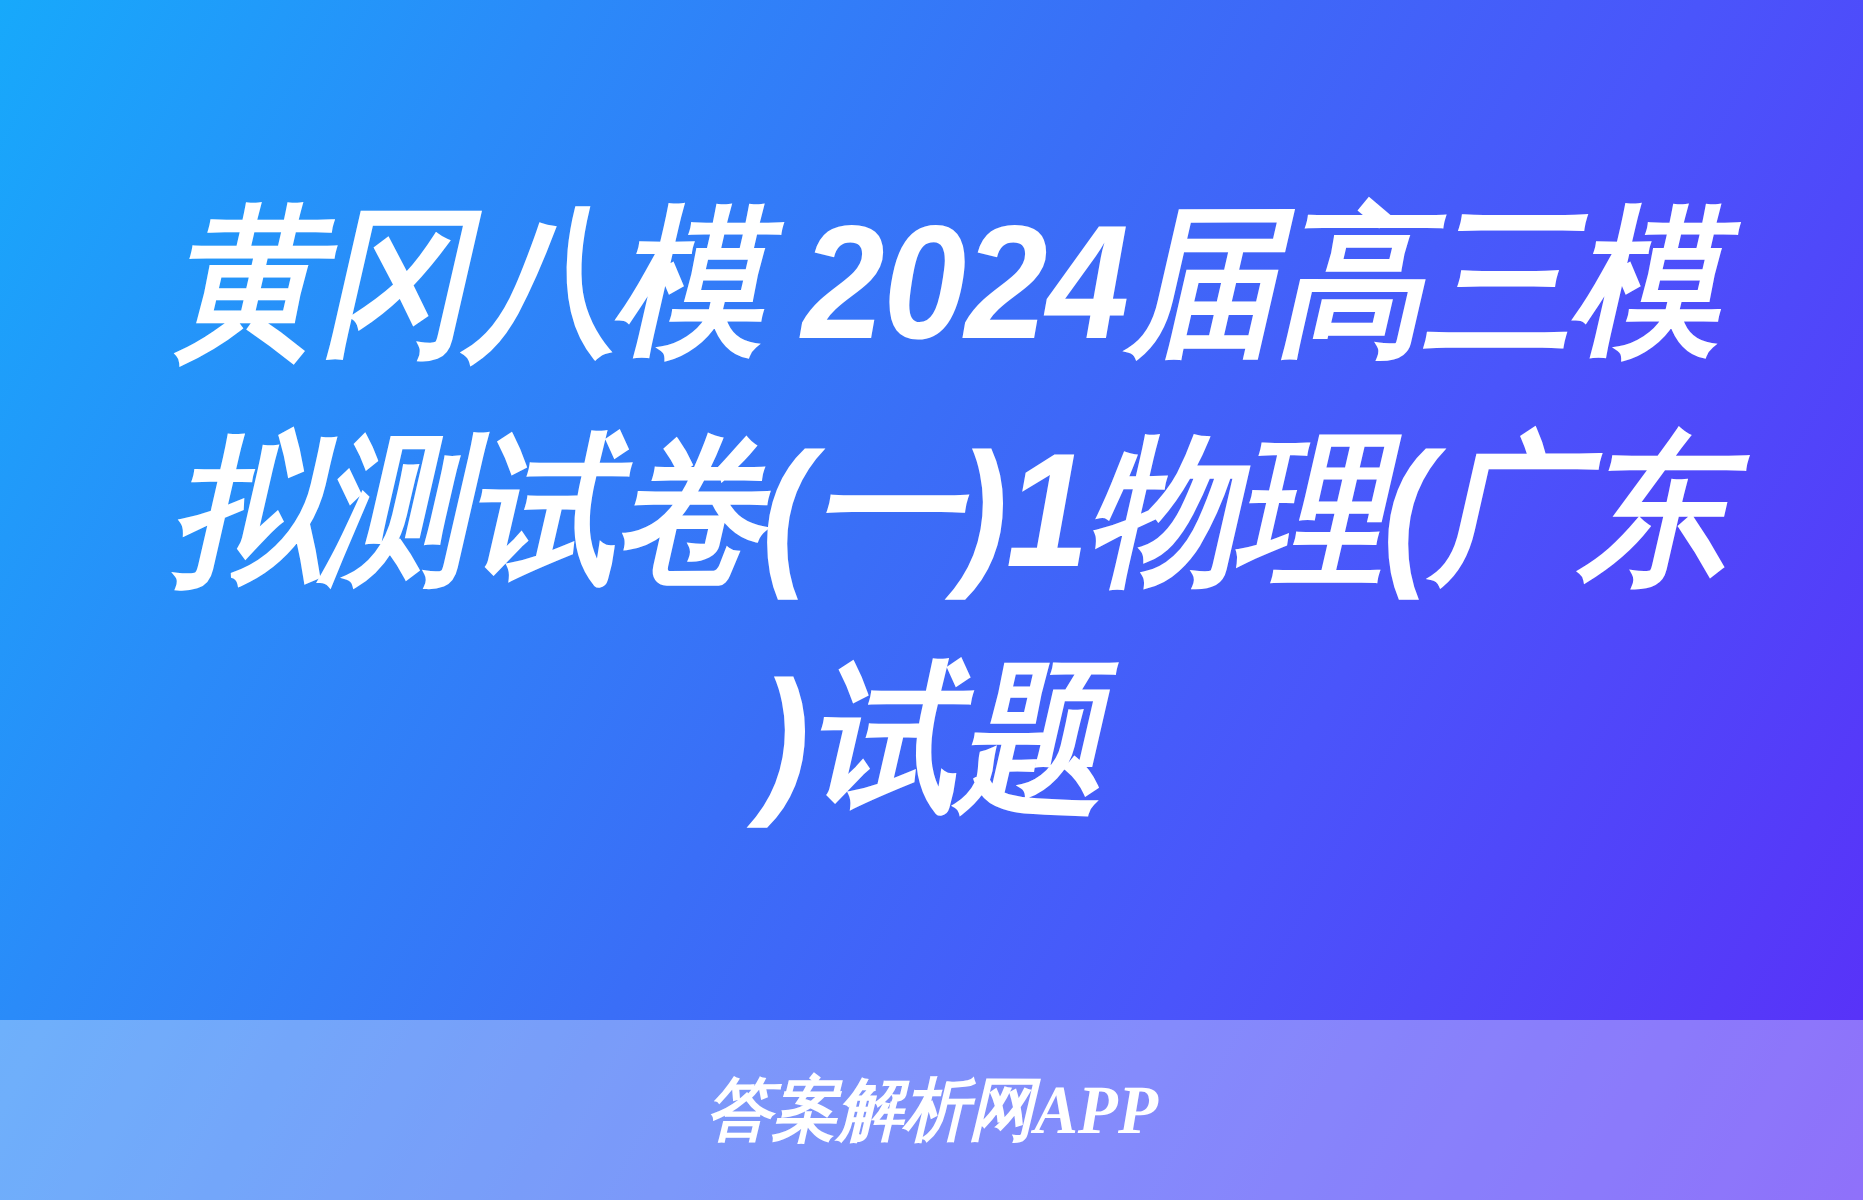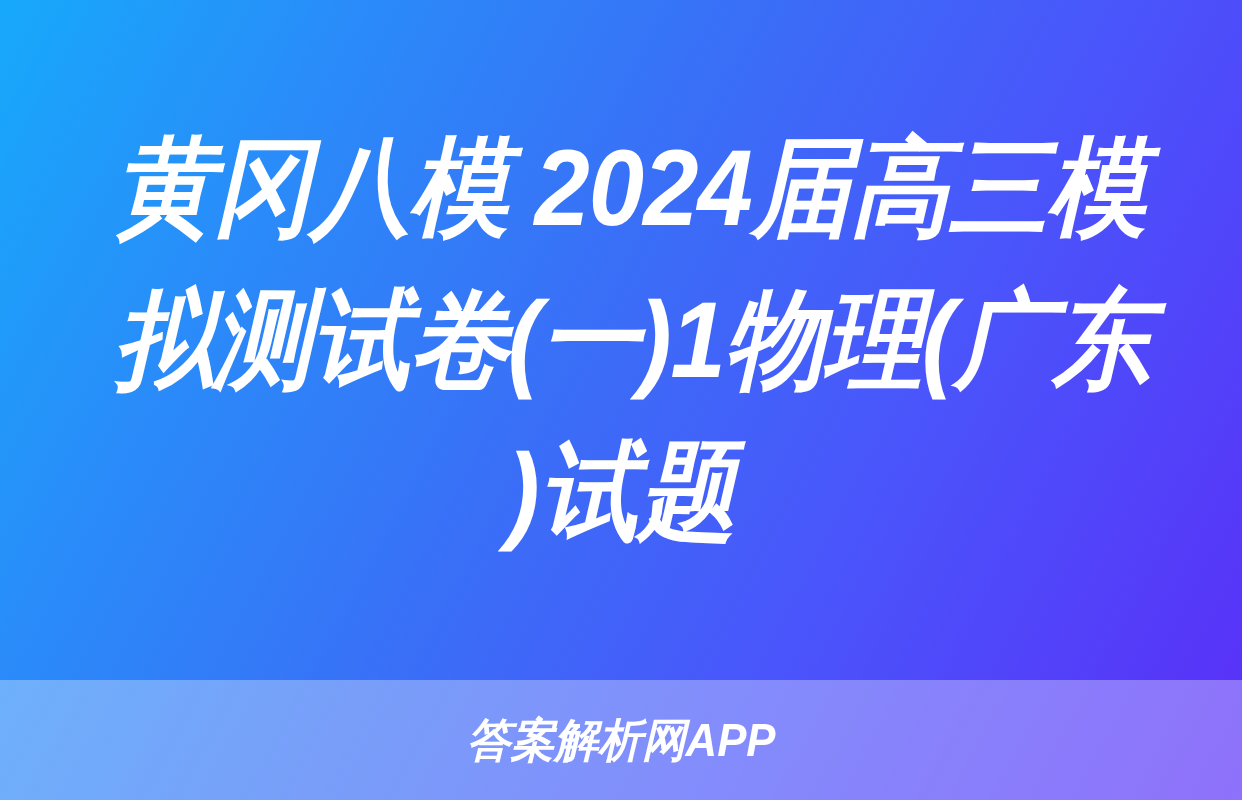--- a/index.html
+++ b/index.html
@@ -66,20 +66,21 @@
   #watermark-band {
     position: absolute;
     left: 0;
     right: 0;
     top: 680px;
     height: 120px;
     display: flex;
     align-items: center;
     justify-content: center;
     background-color: rgba(255, 255, 255, 0.32);
+    font-family: Liberation Serif, serif;
   }
 
   #watermark-text {
     color: #ffffff;
     font-size: 46px;
     line-height: 46px;
     font-weight: 700;
     font-style: italic;
     letter-spacing: 0px;
     white-space: nowrap;

